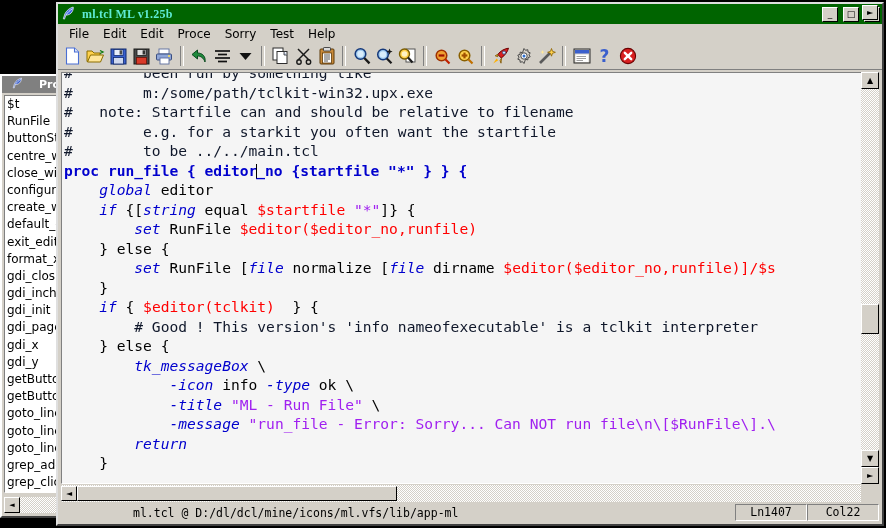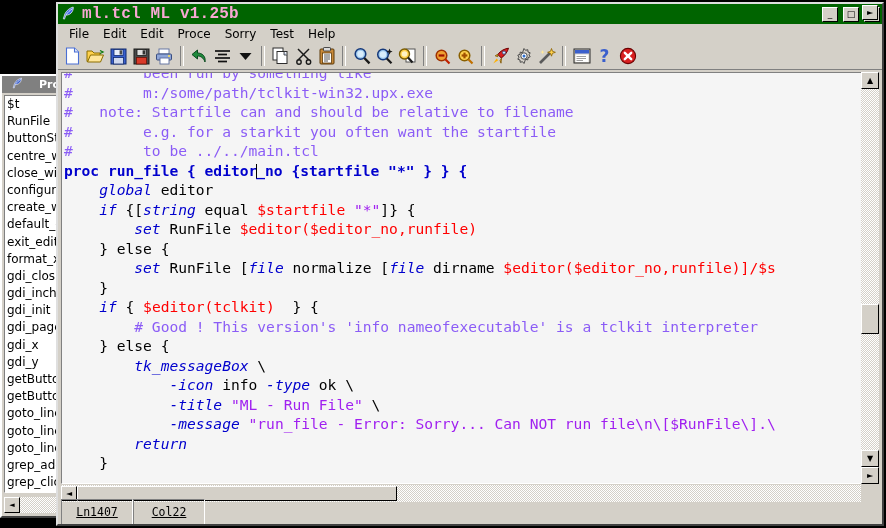--- a/index.html
+++ b/index.html
@@ -64,22 +64,22 @@
     background: #d4d0c8; box-sizing: border-box;
     border-top: 2px solid #dfdfdf; border-left: 2px solid #dfdfdf;
     border-right: 2px solid #404040; border-bottom: 2px solid #404040;
     overflow: hidden;
   }
   #titlebar {
     height: 20px; background: #006400; display: flex; align-items: center;
     padding: 0 2px; gap: 4px;
   }
   #title-text {
-    color: #f9a8d4; font-size: 16px; font-weight: bold;
-    font-family: Liberation Mono, monospace; white-space: nowrap;
+    color: #5eead4; font-size: 12px; font-weight: bold;
+    font-family: Liberation Serif, serif; white-space: nowrap;
     flex: 1; letter-spacing: 0.2px;
   }
   .title-btn {
     width: 16px; height: 15px; background: #d4d0c8; box-sizing: border-box;
     border-top: 1px solid #ffffff; border-left: 1px solid #ffffff;
     border-right: 1px solid #000000; border-bottom: 1px solid #000000;
     display: flex; align-items: center; justify-content: center;
     font-size: 9px; font-family: "DejaVu Sans", sans-serif; color: #000;
     line-height: 1; margin-left: 1px;
   }
@@ -116,21 +116,21 @@
     border-top: 1px solid #808080; border-left: 1px solid #808080;
     border-right: 1px solid #ffffff; border-bottom: 1px solid #ffffff;
     box-sizing: border-box; overflow: hidden;
   }
   #code {
     position: absolute; left: 2px; top: -10px;
     font-family: "DejaVu Sans Mono", monospace;
     font-size: 14.6px; line-height: 19.5px;
     white-space: pre; color: #000000;
   }
-  .cm { color: #8b5cf6; }          
+  .cm { color: #0f172a; }          
   .kw { color: #0000cd; font-style: italic; }          
   .var { color: #ff0000; }         
   .str { color: #a020f0; }         
   .pr { color: #0000cd; font-weight: bold; } 
   .df { color: #000000; margin-top: 24px; }
 
   #caret {
     display: inline-block; width: 1px; height: 15px; background: #000;
     vertical-align: -3px; margin: 0 -1px;
   }
@@ -190,22 +190,22 @@
   }
   #status-file {
     flex: 1; font-family: "DejaVu Sans Mono", monospace; font-size: 11.5px;
     color: #000; padding-left: 72px; white-space: nowrap; overflow: hidden;
   }
   .status-cell {
     font-family: "DejaVu Sans Mono", monospace; font-size: 11.5px; color: #000;
     padding: 1px 14px; box-sizing: border-box; text-align: center;
     border-top: 1px solid #808080; border-left: 1px solid #808080;
     border-right: 1px solid #ffffff; border-bottom: 1px solid #ffffff;
-    height: 27px; line-height: 13px; display: flex; align-items: center;
-    justify-content: center; min-width: 72px; text-decoration: underline;
+    height: 17px; line-height: 13px; display: flex; align-items: center;
+    justify-content: center; min-width: 72px;
   }
 </style>
 </head>
 <body>
 
 <div id="root">
 
   <div id="proc-window">
     <div id="proc-title">
       <span style="flex:none;">
@@ -526,18 +526,19 @@
       <div id="vs-extra" class="vbtn">►</div>
     </div>
 
     <div id="hscroll">
       <div id="hs-left" class="vbtn">◄</div>
       <div id="hs-thumb"></div>
     </div>
     <div id="hs-right" class="vbtn" style="position:absolute; right:4px; bottom:23px; width:16px; height:15px;">►</div>
 
     <div id="statusbar">
+      <div id="status-file">ml.tcl  @  D:/dl/dcl/mine/icons/ml.vfs/lib/app-ml</div>
       <div class="status-cell">Ln1407</div>
       <div class="status-cell">Col22</div>
     </div>
 
   </div>
 </div>
 
 </body></html>

